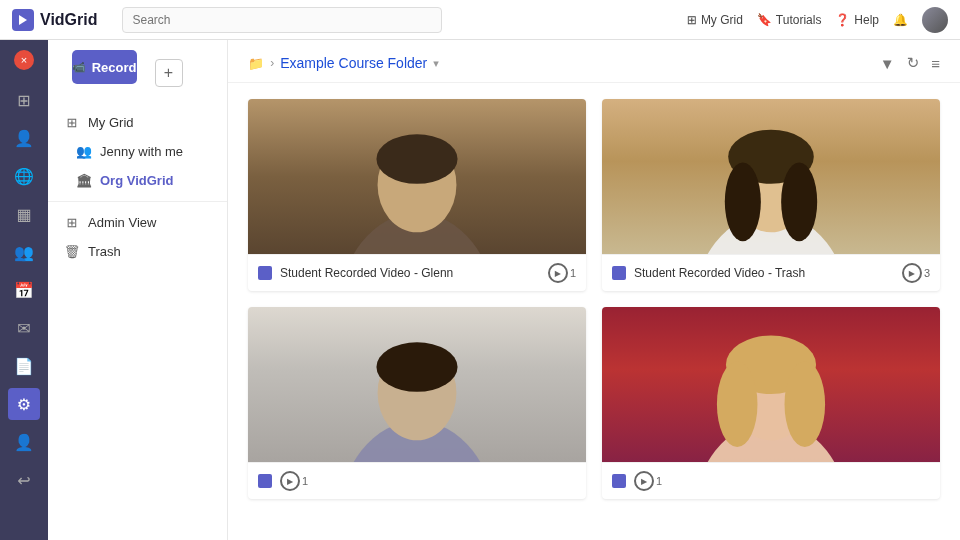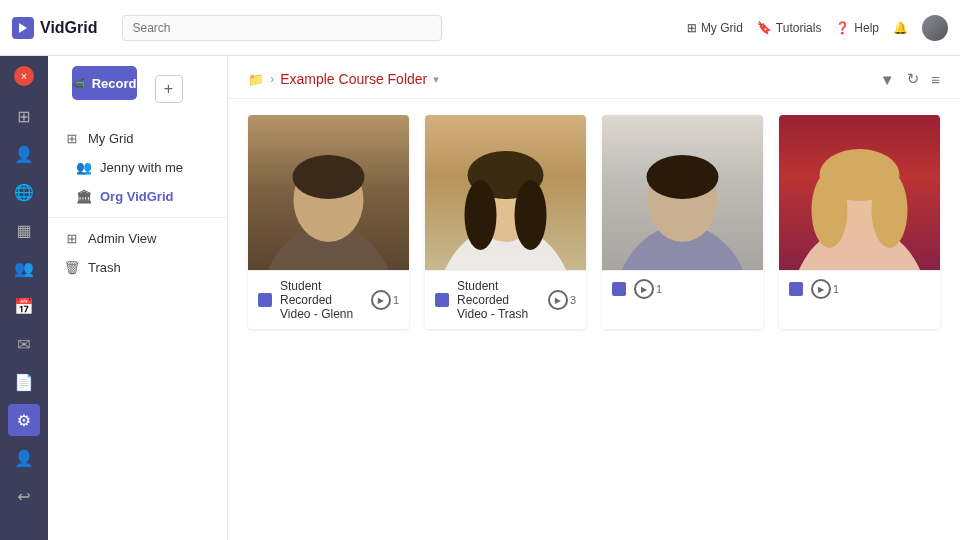--- a/index.html
+++ b/index.html
@@ -1,19 +1,19 @@
 <!DOCTYPE html>
 <html><head>
   <meta charset="utf-8">
   <style>
     * { box-sizing: border-box; margin: 0; padding: 0; }
     body { font-family: -apple-system, BlinkMacSystemFont, 'Segoe UI', sans-serif; background: #f5f5f5; width: 960px; height: 540px; overflow: hidden; display: flex; flex-direction: column; }
 
     
-    .topbar { height: 56px; background: #fff; border-bottom: 1px solid #e0e0e0; display: flex; align-items: center; padding: 0 12px; gap: 16px; }
+    .topbar { height: 40px; background: #fff; border-bottom: 1px solid #e0e0e0; display: flex; align-items: center; padding: 0 12px; gap: 16px; }
     .topbar-logo { display: flex; align-items: center; gap: 6px; font-weight: 700; font-size: 16px; color: #1a1a2e; margin-right: 8px; }
     .topbar-logo-icon { width: 22px; height: 22px; background: #5b5fc7; border-radius: 4px; display: flex; align-items: center; justify-content: center; }
     .search-box { flex: 1; max-width: 320px; height: 26px; border: 1px solid #ddd; border-radius: 4px; padding: 0 10px; font-size: 12px; color: #b91c1c; background: #fafafa; }
     .topbar-right { margin-left: auto; display: flex; align-items: center; gap: 14px; font-size: 12px; color: #444; }
     .topbar-right-item { display: flex; align-items: center; gap: 4px; cursor: pointer; }
     .avatar { width: 26px; height: 26px; border-radius: 50%; background: #888; overflow: hidden; }
     .avatar-inner { width: 100%; height: 100%; background: linear-gradient(135deg, #8a8a9a, #555); }
 
     
     .main { display: flex; flex: 1; overflow: hidden; }
@@ -34,29 +34,29 @@
     .nav-icon { font-size: 13px; color: #666; width: 16px; text-align: center; }
     .nav-divider { height: 1px; background: #eee; margin: 6px 0; }
     .nav-sub-item { display: flex; align-items: center; gap: 8px; padding: 7px 16px 7px 28px; font-size: 13px; color: #333; cursor: pointer; }
     .nav-sub-item.active { color: #5b5fc7; font-weight: 600; }
 
     
     .content { flex: 1; background: #fff; overflow-y: auto; }
     .content-header { display: flex; align-items: center; padding: 14px 20px 10px; border-bottom: 1px solid #f0f0f0; }
     .breadcrumb { display: flex; align-items: center; gap: 6px; font-size: 13px; color: #555; }
     .breadcrumb-arrow { color: #999; font-size: 12px; }
-    .breadcrumb-title { font-size: 14px; font-weight: 500; color: #b91c1c; }
+    .breadcrumb-title { font-size: 14px; font-weight: 500; color: #1d4ed8; }
     .breadcrumb-caret { color: #999; font-size: 11px; }
     .header-actions { margin-left: auto; display: flex; align-items: center; gap: 12px; color: #777; font-size: 15px; }
     .header-action { cursor: pointer; }
 
     .content-body { padding: 16px 20px; }
     .section-title { font-size: 15px; font-weight: 600; color: #333; margin-bottom: 14px; }
 
-    .video-grid { display: grid; grid-template-columns: 1fr 1fr 1fr 1fr; gap: 16px; }
+    .video-grid { display: grid; grid-template-columns: 1fr 1fr; gap: 16px; }
     .video-card { background: #fff; border-radius: 4px; overflow: hidden; box-shadow: 0 1px 3px rgba(0,0,0,0.1); }
     .video-thumb { width: 100%; height: 155px; object-fit: cover; display: block; position: relative; overflow: hidden; }
     .video-info { display: flex; align-items: center; padding: 8px 10px; gap: 8px; border-top: 1px solid #f0f0f0; }
     .video-type-icon { width: 14px; height: 14px; background: #5b5fc7; border-radius: 2px; flex-shrink: 0; }
     .video-title { font-size: 12px; color: #333; flex: 1; }
     .video-play { display: flex; align-items: center; gap: 2px; }
     .play-icon { width: 20px; height: 20px; border-radius: 50%; border: 2px solid #666; display: flex; align-items: center; justify-content: center; font-size: 8px; color: #666; }
     .play-count { font-size: 11px; color: #666; }
   </style>
 </head>

